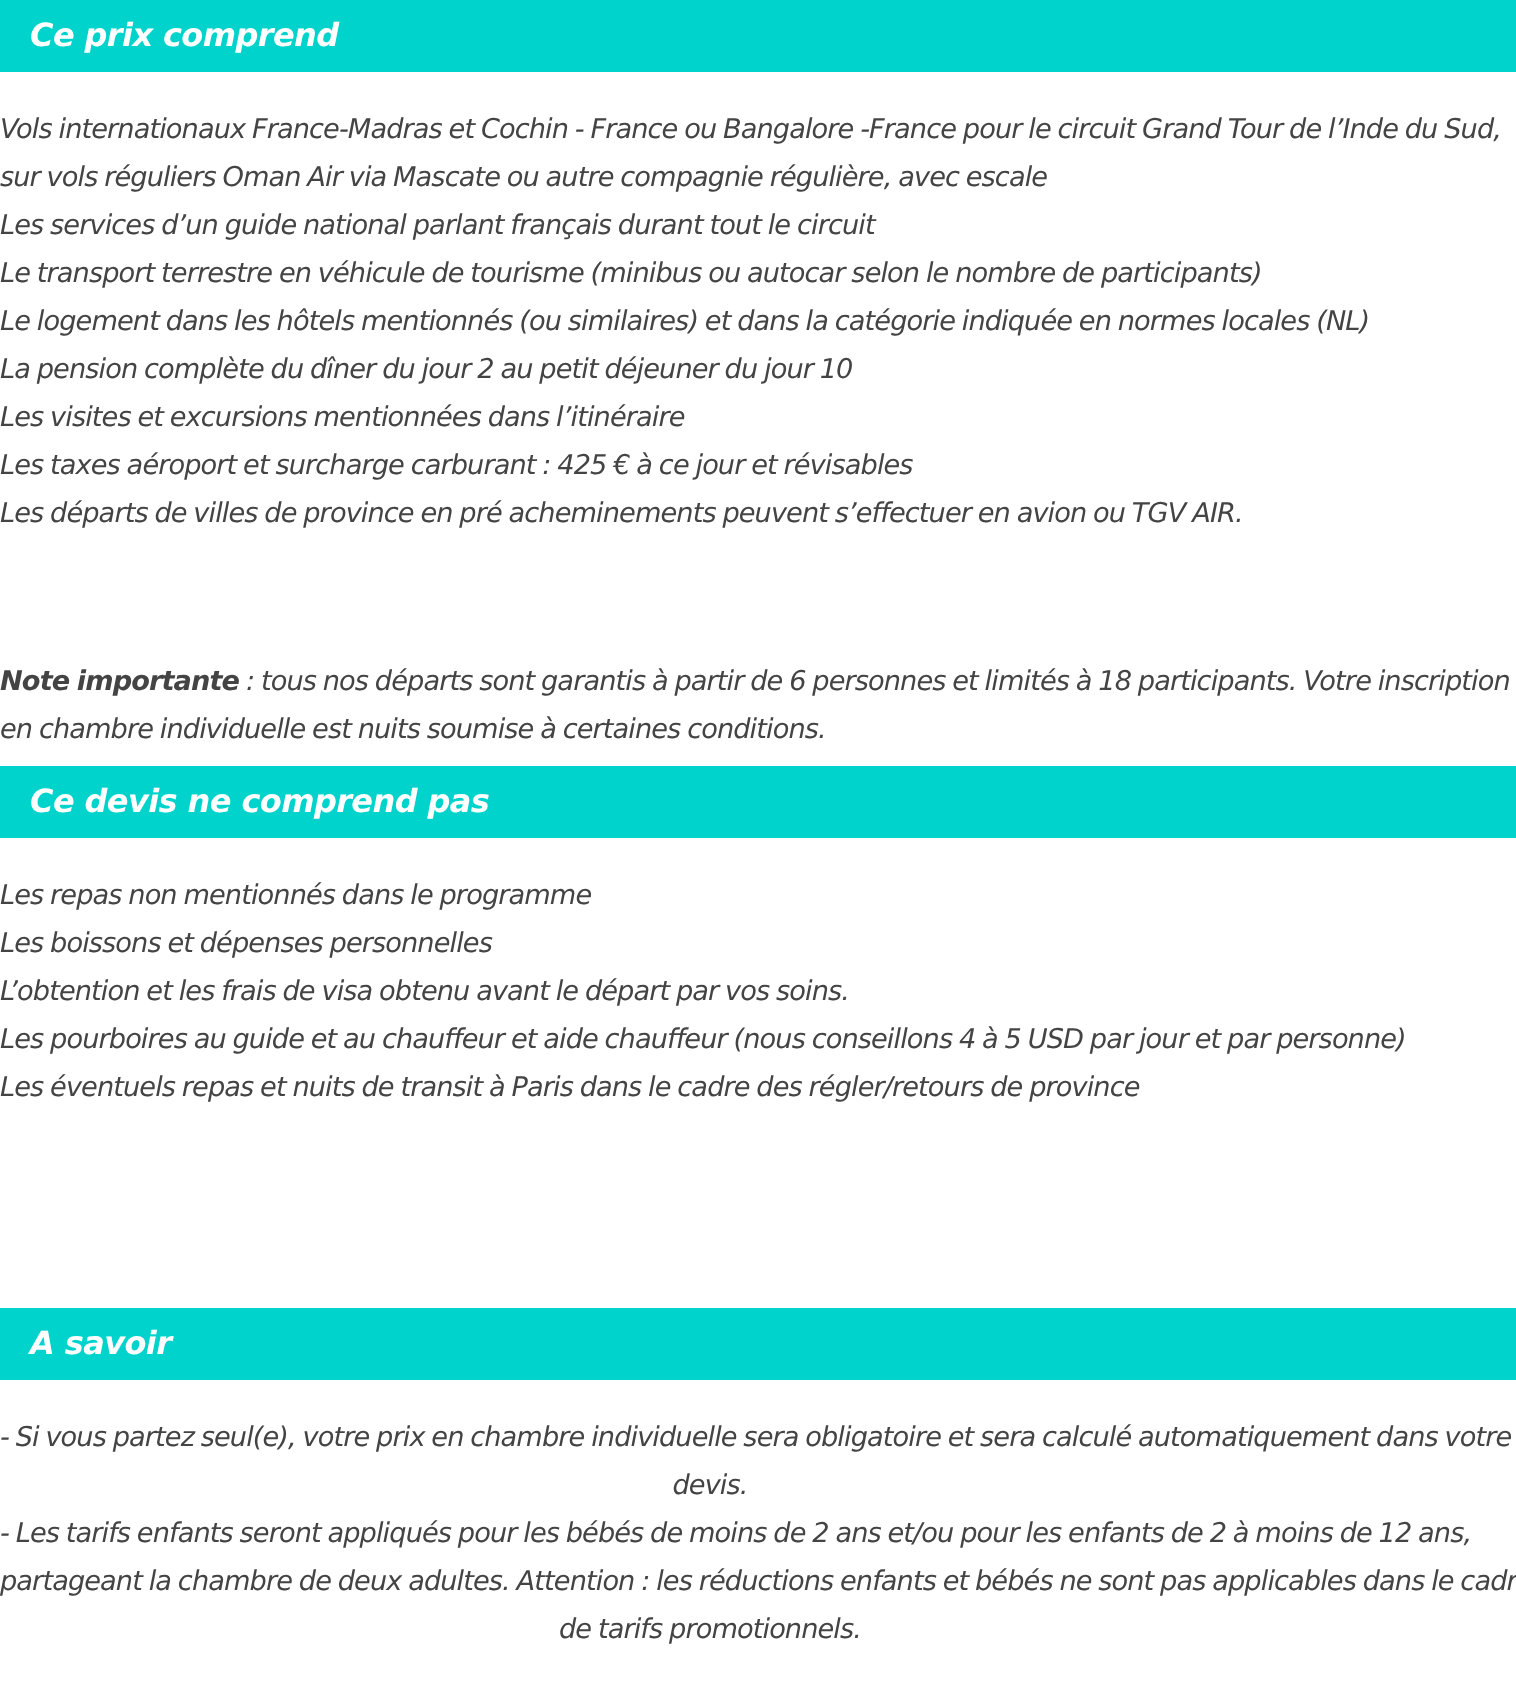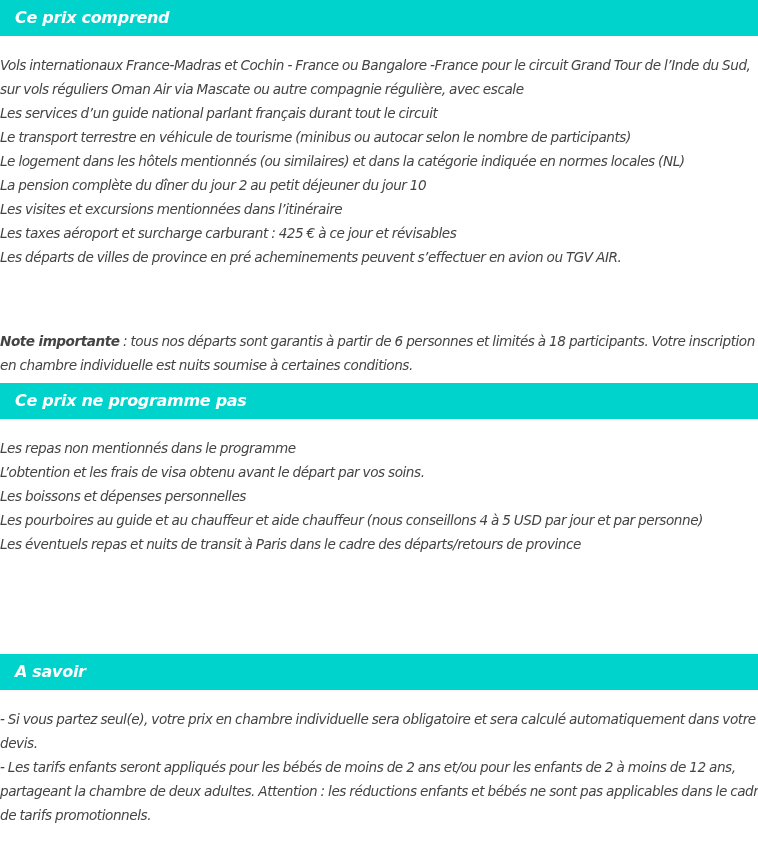--- a/index.html
+++ b/index.html
@@ -29,21 +29,21 @@
       word-spacing: -0.5px;
       white-space: nowrap;
     }
     .line { display: block; }
     #s1 { position: absolute; top: 0; left: 0; width: 758px; }
     #s1-body { position: absolute; top: 53px; left: 0; width: 758px; }
     #s1-note { position: absolute; top: 285px; left: 0; width: 696px; margin-top: 44px; }
     #s2 { position: absolute; top: 383px; left: 0; width: 758px; }
     #s2-body { position: absolute; top: 436px; left: 0; width: 758px; }
     #s3 { position: absolute; top: 654px; left: 0; width: 758px; }
-    #s3-body { position: absolute; top: 707px; left: 0; width: 710px; }
+    #s3-body { position: absolute; top: 707px; left: 0; width: 710px; text-align: center; }
   </style>
 </head>
 <body>
 
 <div id="s1" class="section-header">
   <span>Ce prix comprend</span>
 </div>
 <div id="s1-body" class="body-text">
   <span class="line">Vols internationaux France-Madras et Cochin - France ou Bangalore -France pour le circuit Grand Tour de l’Inde du Sud,</span>
   <span class="line">sur vols réguliers Oman Air via Mascate ou autre compagnie régulière, avec escale</span>
@@ -54,28 +54,28 @@
   <span class="line">Les visites et excursions mentionnées dans l’itinéraire</span>
   <span class="line">Les taxes aéroport et surcharge carburant : 425 € à ce jour et révisables</span>
   <span class="line">Les départs de villes de province en pré acheminements peuvent s’effectuer en avion ou TGV AIR.</span>
 </div>
 <div id="s1-note" class="body-text">
   <span class="line"><b>Note importante</b><span> : tous nos départs sont garantis à partir de 6 personnes et limités à 18 participants. Votre inscription</span></span>
   <span class="line">en chambre individuelle est nuits soumise à certaines conditions.</span>
 </div>
 
 <div id="s2" class="section-header">
-  <span>Ce prix ne programme pas</span>
+  <span>Ce devis ne comprend pas</span>
 </div>
 <div id="s2-body" class="body-text">
   <span class="line">Les repas non mentionnés dans le programme</span>
+  <span class="line">Les boissons et dépenses personnelles</span>
   <span class="line">L’obtention et les frais de visa obtenu avant le départ par vos soins.</span>
-  <span class="line">Les boissons et dépenses personnelles</span>
   <span class="line">Les pourboires au guide et au chauffeur et aide chauffeur (nous conseillons 4 à 5 USD par jour et par personne)</span>
-  <span class="line">Les éventuels repas et nuits de transit à Paris dans le cadre des départs/retours de province</span>
+  <span class="line">Les éventuels repas et nuits de transit à Paris dans le cadre des régler/retours de province</span>
 </div>
 
 <div id="s3" class="section-header">
   <span>A savoir</span>
 </div>
 <div id="s3-body" class="body-text">
   <span class="line">- Si vous partez seul(e), votre prix en chambre individuelle sera obligatoire et sera calculé automatiquement dans votre</span>
   <span class="line">devis.</span>
   <span class="line">- Les tarifs enfants seront appliqués pour les bébés de moins de 2 ans et/ou pour les enfants de 2 à moins de 12 ans,</span>
   <span class="line">partageant la chambre de deux adultes. Attention : les réductions enfants et bébés ne sont pas applicables dans le cadre</span>

